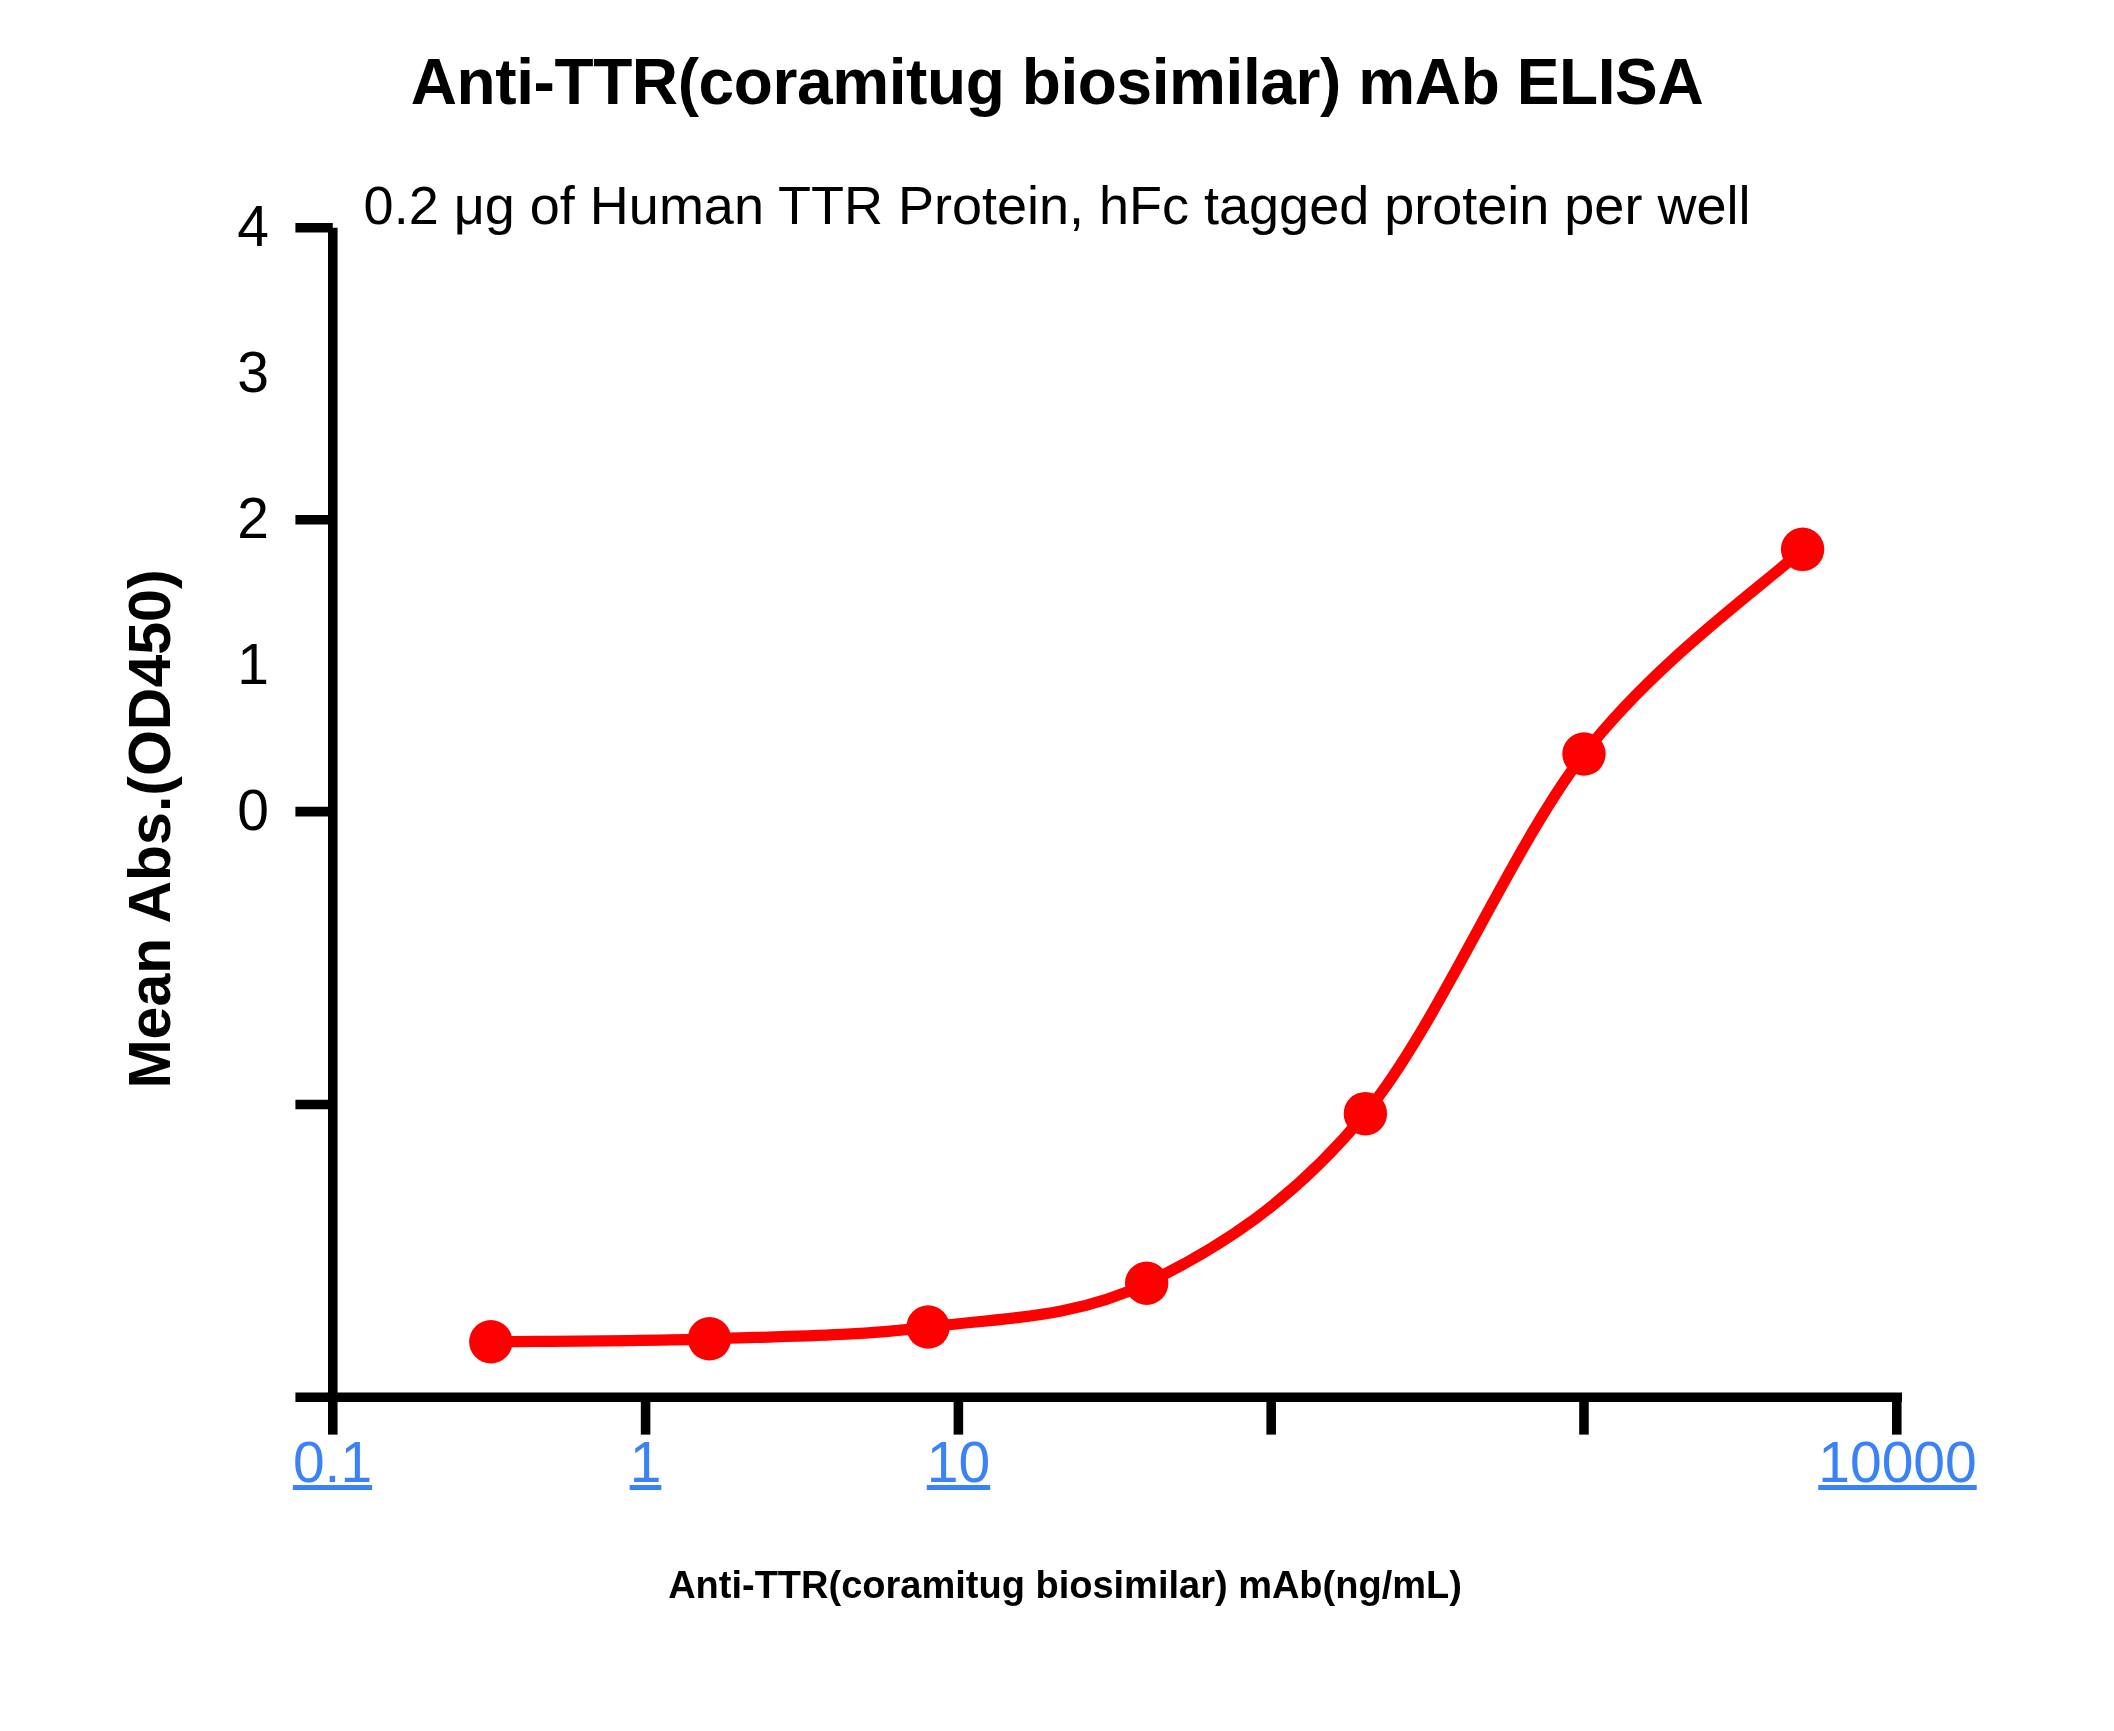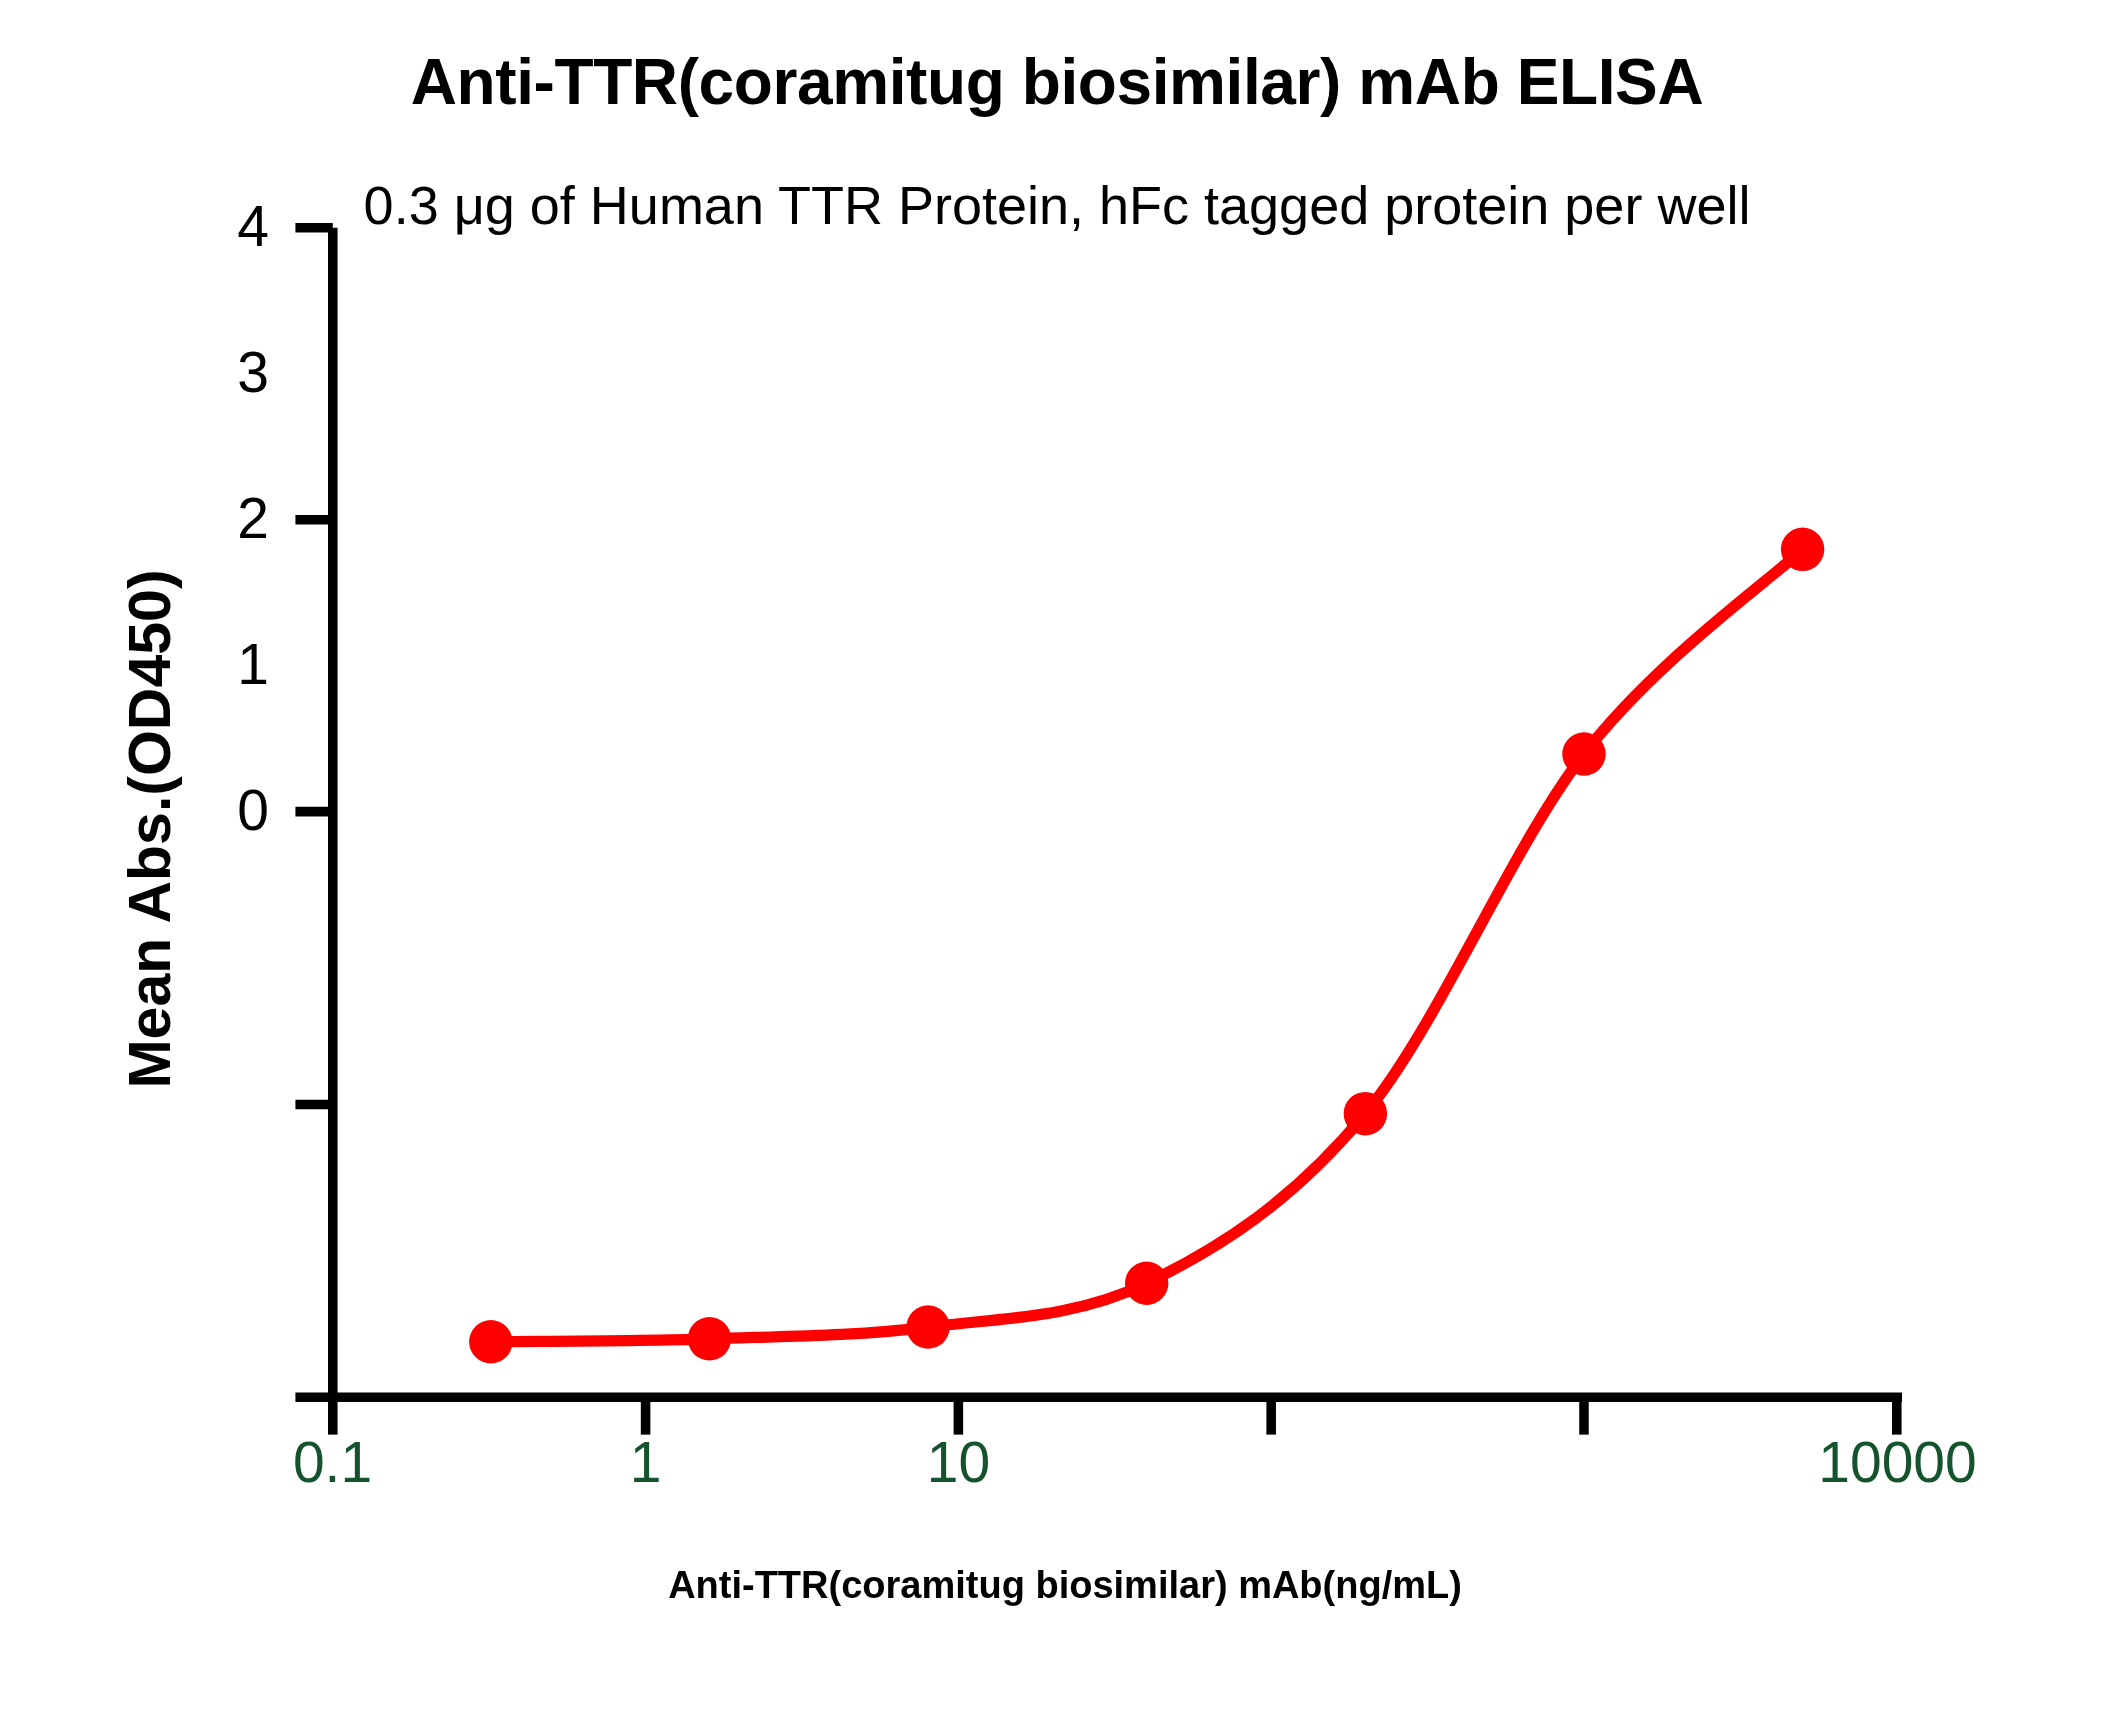--- a/index.html
+++ b/index.html
@@ -82,36 +82,37 @@
     text-align: right;
     font-size: 57px;
     color: #000000;
     line-height: 1;
   }
   .xtick-label {
     position: absolute;
     width: 261px;
     text-align: center;
     font-size: 57px;
-    color: #14532d;
+    color: #3b82f6;
     line-height: 1;
+    text-decoration: underline;
   }
   svg.chart-svg {
     position: absolute;
     left: 0;
     top: 0;
   }
 </style>
 </head>
 <body>
 
 <div id="figure">
 
   <div class="title">Anti-TTR(coramitug biosimilar) mAb ELISA</div>
-  <div class="subtitle">0.3 μg of Human TTR Protein, hFc tagged protein per well</div>
+  <div class="subtitle">0.2 μg of Human TTR Protein, hFc tagged protein per well</div>
 
   <div class="plot-area">
 
     <div class="ylabel">Mean Abs.(OD450)</div>
     <div class="xlabel">Anti-TTR(coramitug biosimilar) mAb(ng/mL)</div>
 
     <div class="ytick-label" style="left:165px; top:198px;">4</div>
     <div class="ytick-label" style="left:165px; top:344px;">3</div>
     <div class="ytick-label" style="left:165px; top:490px;">2</div>
     <div class="ytick-label" style="left:165px; top:636px;">1</div>

